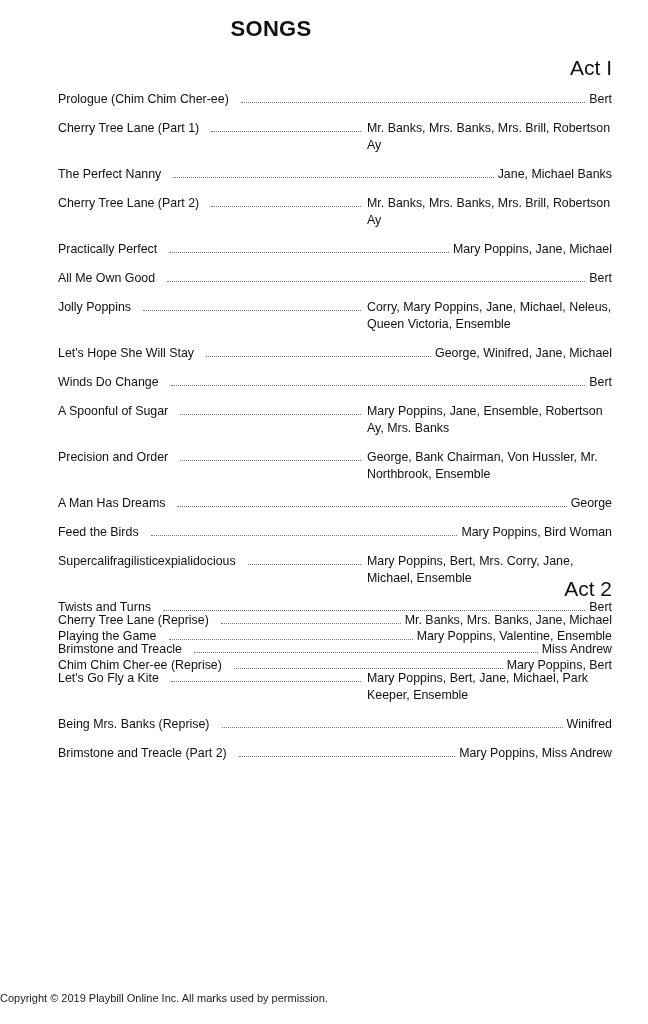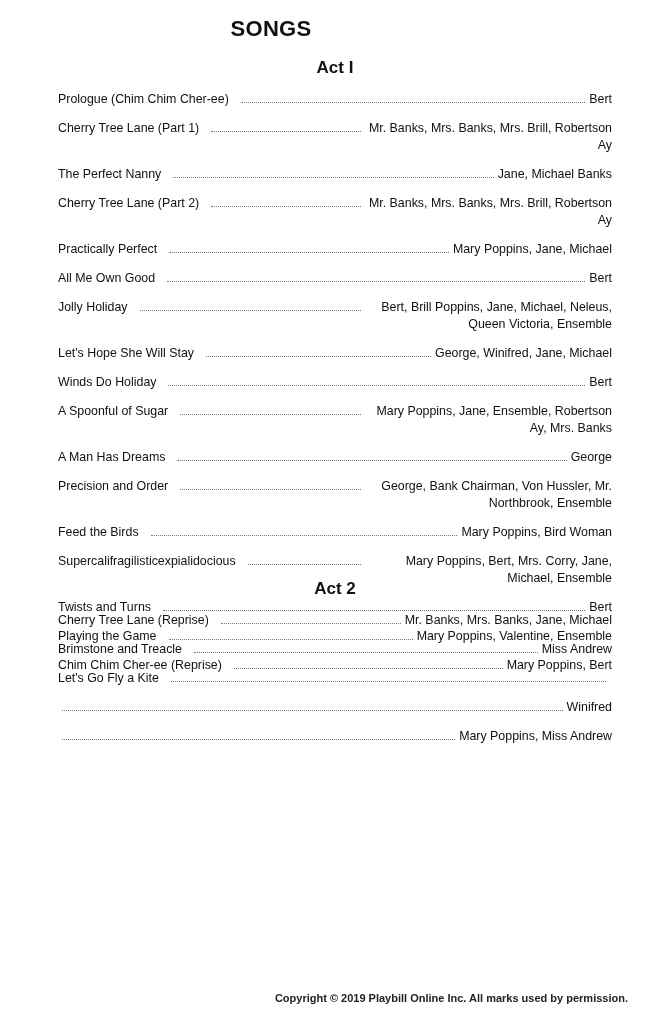--- a/index.html
+++ b/index.html
@@ -5,43 +5,43 @@
   html, body { margin: 0; padding: 0; background: #ffffff; }
   body {
     width: 648px; height: 1024px; position: relative; overflow: hidden;
     font-family: "Liberation Sans", sans-serif; color: #111111;
   }
   .title {
     position: absolute; top: 16px; left: 0; width: 542px; text-align: center;
     font-weight: bold; font-size: 22px; letter-spacing: 0.3px;
   }
   .act-heading {
-    text-align: center; font-weight: bold; font-size: 17px; margin: 0 0 2px 0; height: 22px; line-height: 22px;
+    text-align: right; font-weight: normal; font-size: 21px; margin: 0 0 2px 0; height: 22px; line-height: 22px;
   }
   .act { position: absolute; left: 58px; width: 554px; }
   #act1 { top: 57px; }
   #act2 { top: 578px; }
   .row {
     display: flex; align-items: flex-start; font-size: 12.4px; line-height: 17px;
     margin-bottom: 7px;
     margin-top: 12px;
   }
   .song {
     flex: 0 0 auto; max-width: 214px; padding-right: 8px;
   }
   .leader {
     flex: 1 1 auto; min-width: 20px; height: 11px; margin-right: 4px;
     border-bottom: 1px dotted #777; margin-left: 4px;
   }
-  .cast { flex: 0 0 auto; text-align: right; max-width: 245px; }
+  .cast { flex: 0 0 auto; text-align: left; max-width: 245px; }
   .row.wrap .cast { width: 245px; }
   .row.wrap .leader { margin-right: 6px; }
   .footer {
-    position: absolute; top: 992px; left: 0; width: 628px; text-align: right;
-    font-size: 11px; color: #222; font-weight: bold;
+    position: absolute; top: 992px; left: 0; width: 628px; text-align: left;
+    font-size: 11px; color: #222;
   }
 </style>
 </head>
 <body>
 
 <div class="title">SONGS</div>
 
 <div class="act" id="act1">
   <div class="act-heading">Act I</div>
   <div class="rows">
@@ -69,48 +69,48 @@
         <span class="song">Practically Perfect</span>
         <span class="leader"></span>
         <span class="cast">Mary Poppins, Jane, Michael</span>
       </div>
       <div class="row">
         <span class="song">All Me Own Good</span>
         <span class="leader"></span>
         <span class="cast">Bert</span>
       </div>
       <div class="row wrap">
-        <span class="song">Jolly Holiday</span>
+        <span class="song">Jolly Poppins</span>
         <span class="leader"></span>
-        <span class="cast">Bert, Brill Poppins, Jane, Michael, Neleus, Queen Victoria, Ensemble</span>
+        <span class="cast">Corry, Mary Poppins, Jane, Michael, Neleus, Queen Victoria, Ensemble</span>
       </div>
       <div class="row">
         <span class="song">Let's Hope She Will Stay</span>
         <span class="leader"></span>
         <span class="cast">George, Winifred, Jane, Michael</span>
       </div>
       <div class="row">
-        <span class="song">Winds Do Holiday</span>
+        <span class="song">Winds Do Change</span>
         <span class="leader"></span>
         <span class="cast">Bert</span>
       </div>
       <div class="row wrap">
         <span class="song">A Spoonful of Sugar</span>
         <span class="leader"></span>
         <span class="cast">Mary Poppins, Jane, Ensemble, Robertson Ay, Mrs. Banks</span>
       </div>
+      <div class="row wrap">
+        <span class="song">Precision and Order</span>
+        <span class="leader"></span>
+        <span class="cast">George, Bank Chairman, Von Hussler, Mr. Northbrook, Ensemble</span>
+      </div>
       <div class="row">
         <span class="song">A Man Has Dreams</span>
         <span class="leader"></span>
         <span class="cast">George</span>
-      </div>
-      <div class="row wrap">
-        <span class="song">Precision and Order</span>
-        <span class="leader"></span>
-        <span class="cast">George, Bank Chairman, Von Hussler, Mr. Northbrook, Ensemble</span>
       </div>
       <div class="row">
         <span class="song">Feed the Birds</span>
         <span class="leader"></span>
         <span class="cast">Mary Poppins, Bird Woman</span>
       </div>
       <div class="row wrap">
         <span class="song">Supercalifragilisticexpialidocious</span>
         <span class="leader"></span>
         <span class="cast">Mary Poppins, Bert, Mrs. Corry, Jane, Michael, Ensemble</span>
@@ -142,25 +142,28 @@
         <span class="cast">Mr. Banks, Mrs. Banks, Jane, Michael</span>
       </div>
       <div class="row">
         <span class="song">Brimstone and Treacle</span>
         <span class="leader"></span>
         <span class="cast">Miss Andrew</span>
       </div>
       <div class="row wrap">
         <span class="song">Let's Go Fly a Kite</span>
         <span class="leader"></span>
+        <span class="cast">Mary Poppins, Bert, Jane, Michael, Park Keeper, Ensemble</span>
       </div>
       <div class="row">
+        <span class="song">Being Mrs. Banks (Reprise)</span>
         <span class="leader"></span>
         <span class="cast">Winifred</span>
       </div>
       <div class="row">
+        <span class="song">Brimstone and Treacle (Part 2)</span>
         <span class="leader"></span>
         <span class="cast">Mary Poppins, Miss Andrew</span>
       </div>
     </div>
 </div>
 
 <div class="footer">Copyright © 2019 Playbill Online Inc. All marks used by permission.</div>
 
 </body></html>

